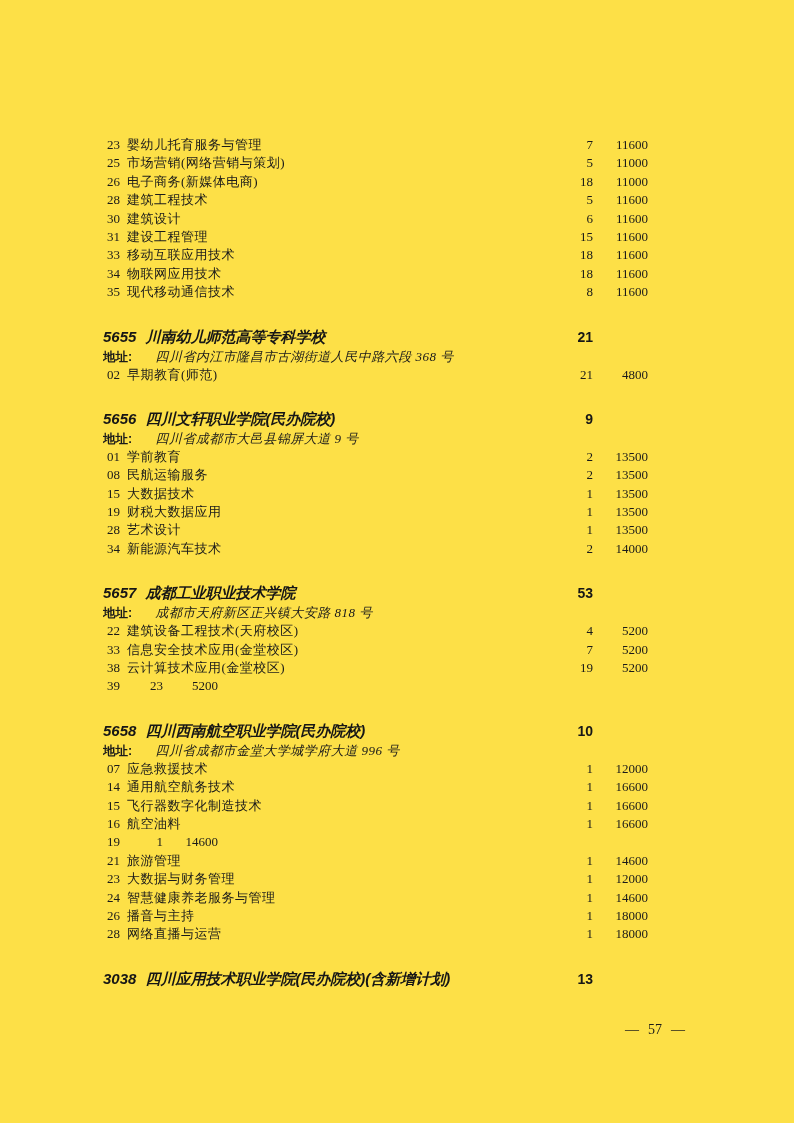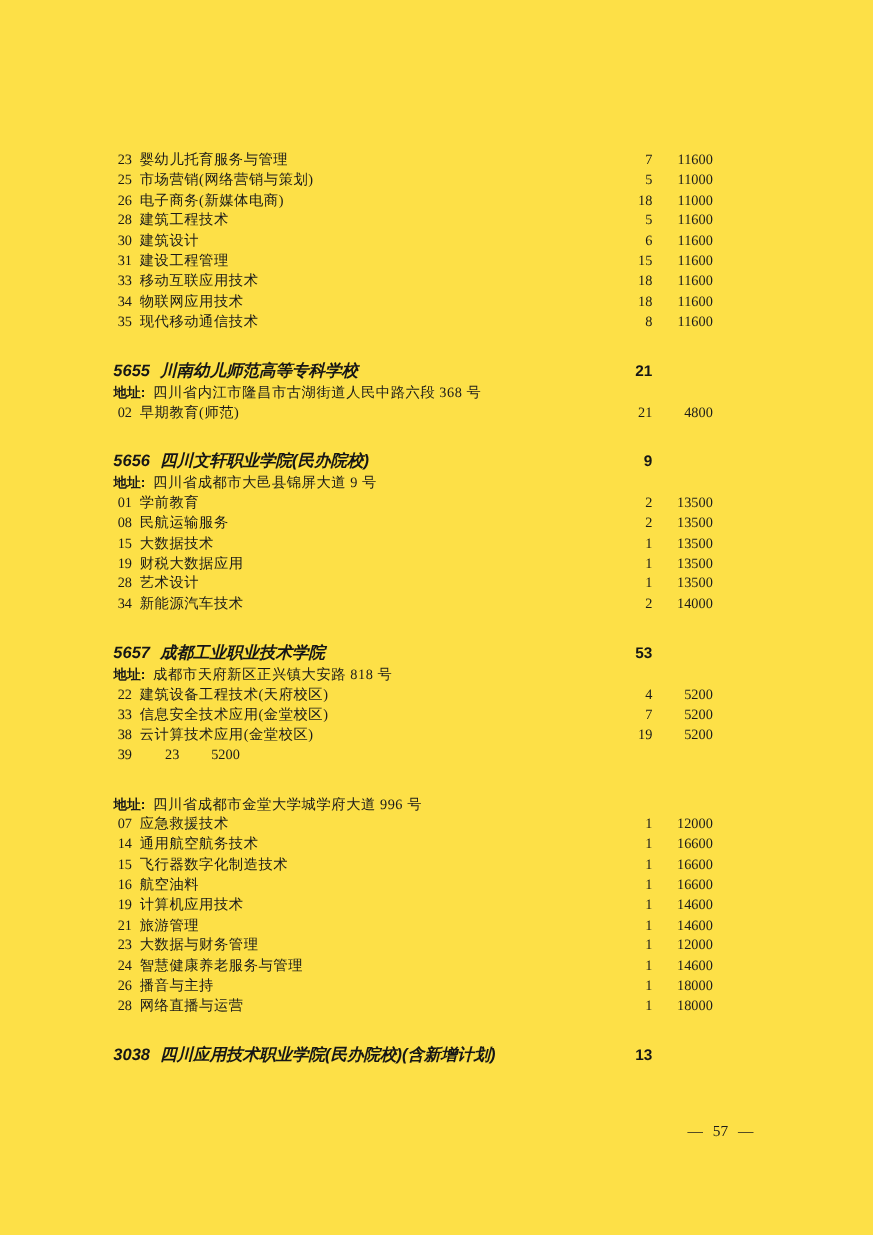--- a/index.html
+++ b/index.html
@@ -49,21 +49,23 @@
     font-size:13px;
     white-space:nowrap;overflow:hidden;
   }
   .addr-label{
     font-family:"Liberation Sans","DejaVu Sans",sans-serif;
     font-weight:700;
     font-size:12.5px;
     margin-right:7px;
   }
   .addr-text{
+    font-style:italic;
     letter-spacing:.5px;
+    margin-left:16px;
   }
   .page-number{
     position:absolute;
     top:1022px;left:600px;
     width:110px;
     text-align:center;
     font-size:14px;
     color:#1a1a1a;
     white-space:nowrap;
   }
@@ -214,20 +216,25 @@
             <span class="cnt">19</span>
             <span class="fee">5200</span>
           </div>
           <div class="row">
             <span class="no">39</span>
             <span class="cnt">23</span>
             <span class="fee">5200</span>
           </div>
         </section>
         <section class="school">
+          <div class="school-header">
+            <span class="school-title"><span class="school-code">5658</span><span>四川西南航空职业学院(民办院校)</span></span>
+            <span class="cnt">10</span>
+            <span class="fee"></span>
+          </div>
           <div class="addr-row"><span class="addr-label">地址:</span><span class="addr-text">四川省成都市金堂大学城学府大道 996 号</span></div>
           <div class="row">
             <span class="no">07</span>
             <span class="mname">应急救援技术</span>
             <span class="cnt">1</span>
             <span class="fee">12000</span>
           </div>
           <div class="row">
             <span class="no">14</span>
             <span class="mname">通用航空航务技术</span>
@@ -241,21 +248,20 @@
             <span class="fee">16600</span>
           </div>
           <div class="row">
             <span class="no">16</span>
             <span class="mname">航空油料</span>
             <span class="cnt">1</span>
             <span class="fee">16600</span>
           </div>
           <div class="row">
             <span class="no">19</span>
-            <span class="mname">计算机应用技术</span>
             <span class="cnt">1</span>
             <span class="fee">14600</span>
           </div>
           <div class="row">
             <span class="no">21</span>
             <span class="mname">旅游管理</span>
             <span class="cnt">1</span>
             <span class="fee">14600</span>
           </div>
           <div class="row">

